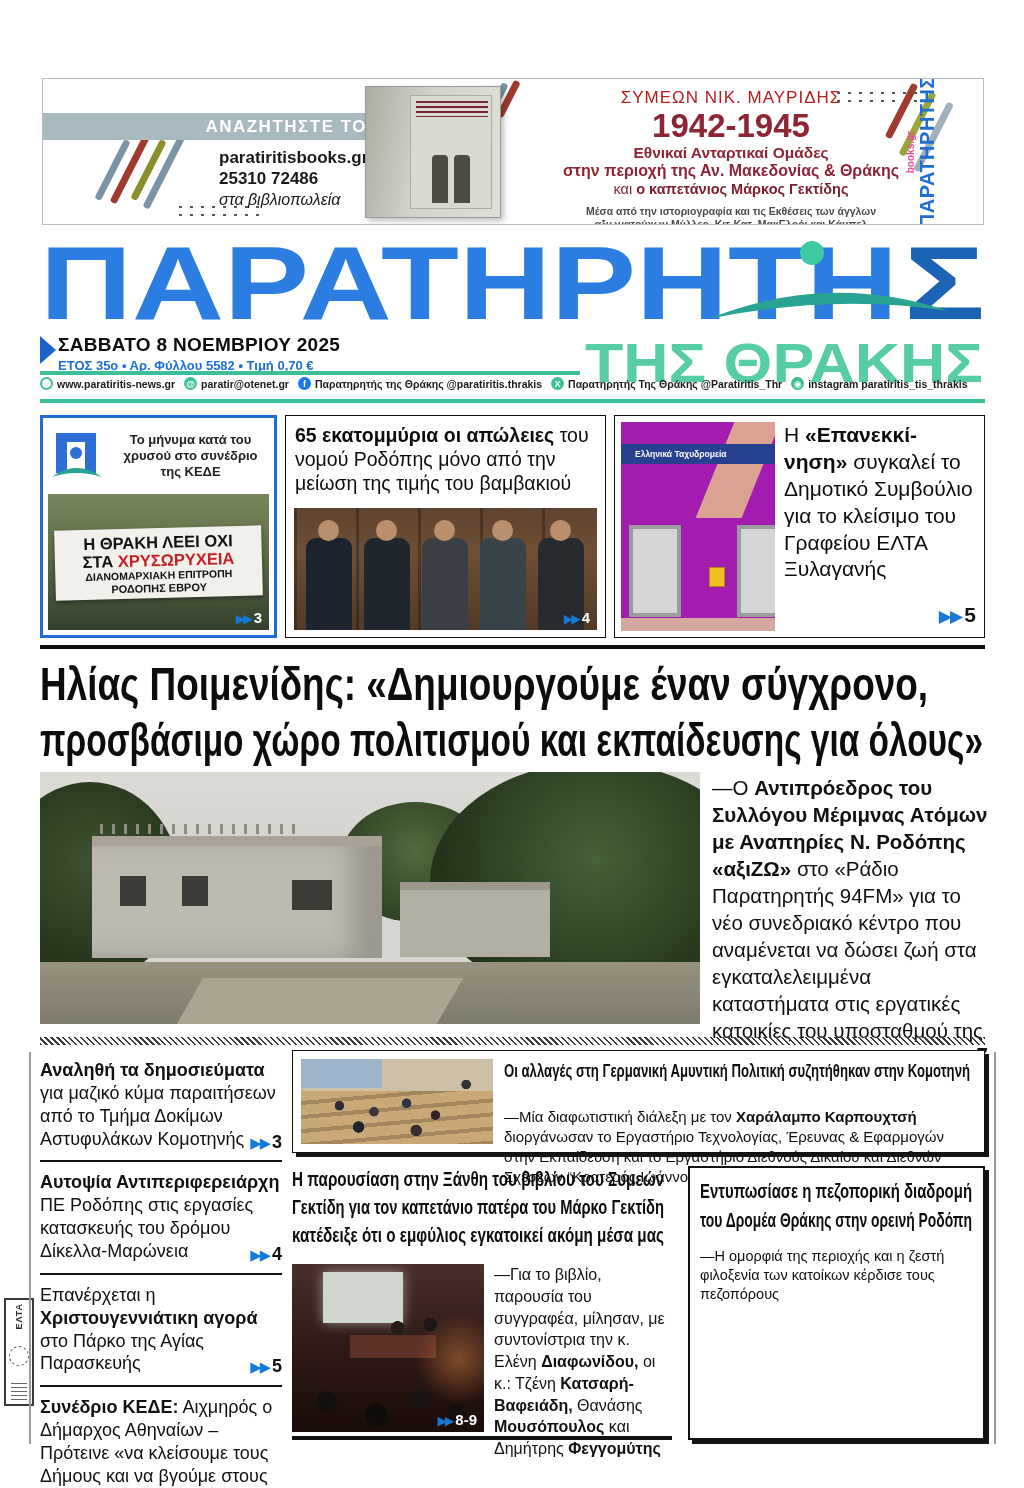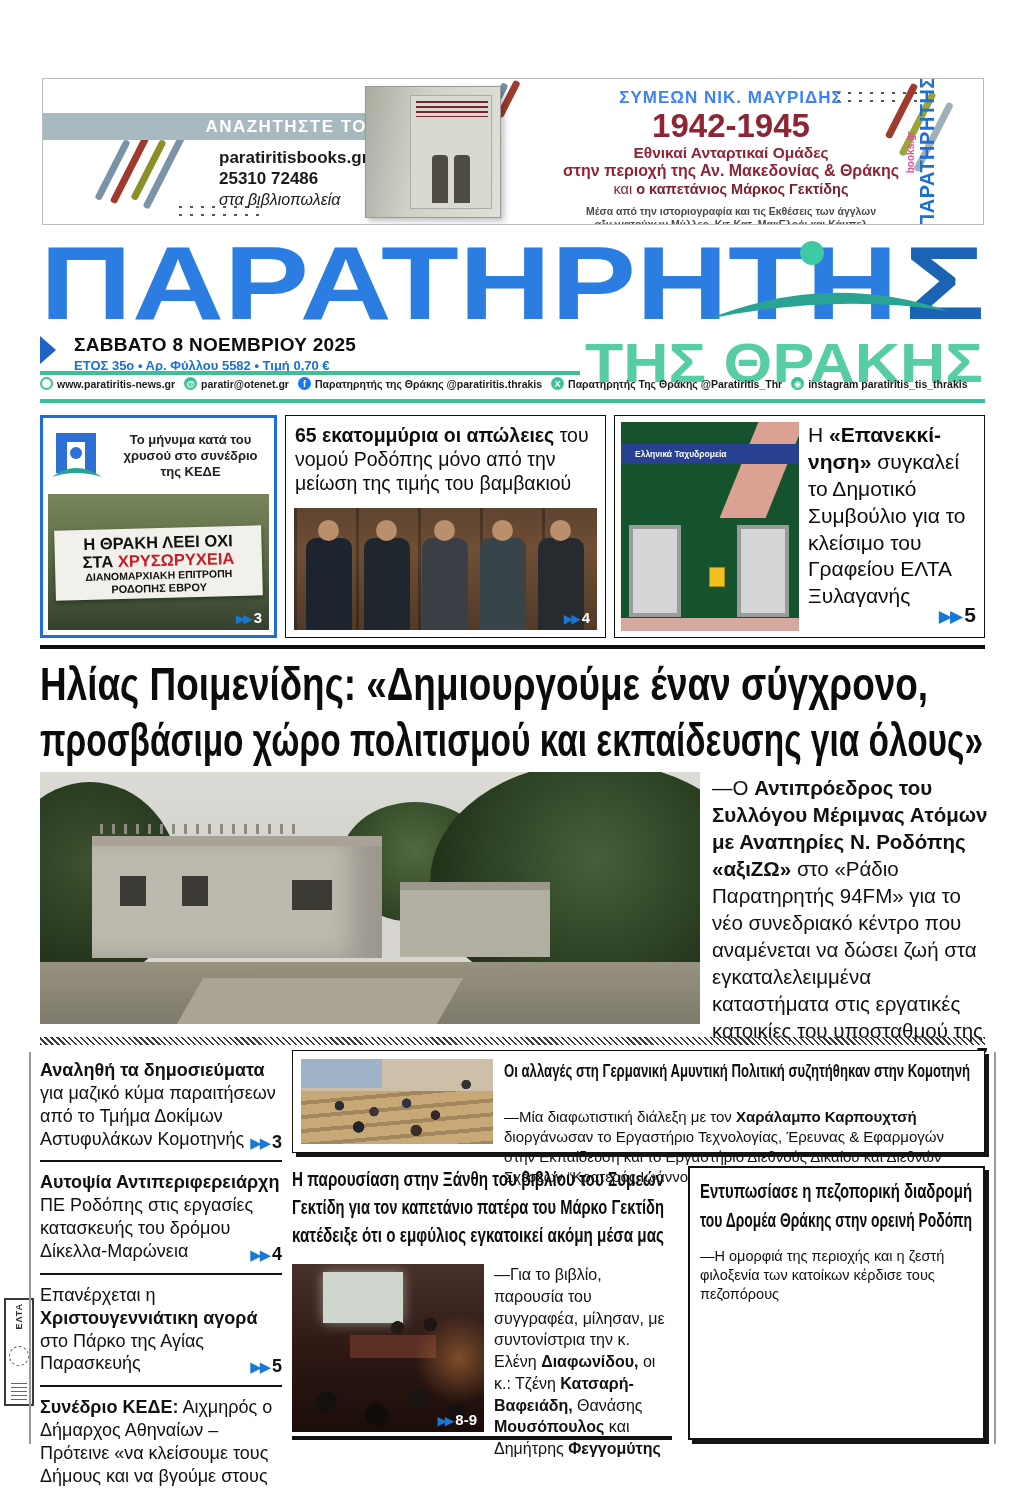--- a/index.html
+++ b/index.html
@@ -18,34 +18,34 @@
   .ad-site { font-size:17px; font-weight:800; color:#1a1a1a; }
   .ad-phone { font-size:17px; font-weight:700; color:#1a1a1a; }
   .ad-note { font-size:16px; font-style:italic; color:#1a1a1a; }
   .stripe { position:absolute; width:7px; border-radius:3px; transform:rotate(27deg); }
   .dots { position:absolute; background-image:radial-gradient(#4a5a64 1.5px, transparent 1.7px); background-size:11px 8px; }
   .ad-book { position:absolute; left:322px; top:7px; width:136px; height:132px; background:linear-gradient(100deg,#a8ac9f,#cfd2c7 40%,#dfe1d8); border:1px solid #999; box-shadow:3px 3px 6px rgba(0,0,0,.25); }
   .ad-book:before { content:""; position:absolute; left:44px; top:8px; right:8px; bottom:8px; background:#d8dacf; border:1px solid #aaa; }
   .ad-book-title { position:absolute; left:50px; top:14px; right:12px; height:16px; background:repeating-linear-gradient(180deg,#7b2330 0 2px,transparent 2px 5px); }
   .ad-fig { position:absolute; bottom:14px; width:16px; height:48px; background:#4e4b44; border-radius:4px 4px 0 0; }
   .ad-titleblock { position:absolute; left:478px; top:9px; width:420px; text-align:center; }
-  .ad-author { font-size:17px; font-weight:700; letter-spacing:1px; color:#3b82f6; }
+  .ad-author { font-size:17px; font-weight:400; letter-spacing:1px; color:#b91c1c; }
   .ad-years { font-size:33px; font-weight:900; color:#8f2434; line-height:1.08; }
   .ad-l1 { font-size:15.5px; font-weight:700; color:#8f2434; }
   .ad-l2 { font-size:16px; font-weight:700; color:#8f2434; }
   .ad-l3 { font-size:14.5px; color:#7b1f2c; margin-top:1px; }
   .ad-sub { margin-top:8px; font-size:10.5px; font-weight:700; color:#4a4a4a; line-height:1.3; }
   .ad-vert { position:absolute; right:44px; top:5px; height:137px; display:flex; align-items:center; }
   .ad-vert-main { writing-mode:vertical-rl; transform:rotate(180deg); font-size:20px; font-weight:900; color:#1f6fd0; letter-spacing:.5px; }
   .ad-vert-sub { writing-mode:vertical-rl; transform:rotate(180deg); font-size:10px; font-weight:700; color:#e84a9b; }
 
   
   .mast-svg { left:40px; top:237px; }
   .mast-logo { left:40px; top:237px; pointer-events:none; }
-  .dateline { left:40px; top:334px; display:flex; gap:18px; align-items:flex-start; }
+  .dateline { left:40px; top:334px; display:flex; gap:2px; align-items:flex-start; }
   .pennant { width:16px; height:28px; background:#1c63c8; clip-path:polygon(0 0,100% 50%,0 100%); margin-top:2px; }
   .date-main { font-size:19px; font-weight:800; color:#0d0d0d; letter-spacing:.3px; }
   .date-sub { font-size:13px; font-weight:700; color:#1c6fd4; margin-top:2px; }
   .region-svg { left:585px; top:332px; }
   .tealline { background:#3dbf9a; height:3.5px; }
   .social { left:40px; top:377px; width:700px; display:flex; align-items:center; gap:9px; }
   .soc-item { display:flex; align-items:center; gap:4px; font-size:10.5px; font-weight:700; color:#1a1a1a; white-space:nowrap; }
   .soc-ic { width:13px; height:13px; border-radius:50%; color:#fff; font-size:9px; font-weight:800; display:flex; align-items:center; justify-content:center; flex:0 0 auto; }
   .ic-globe { background:#fff; border:2.5px solid #3dbf9a; }
   .ic-mail { background:#3dbf9a; }
@@ -69,21 +69,21 @@
   .kb3 { font-size:10.5px; font-weight:800; color:#111; }
   .kb4 { font-size:11px; font-weight:800; color:#111; }
   .box-cotton { left:285px; width:321px; border:1.5px solid #111; padding:8px 9px; }
   .cotton-hl { font-size:19.5px; line-height:1.22; color:#0d0d0d; }
   .cotton-photo { position:absolute; left:8px; right:8px; top:92px; bottom:7px;
     background:linear-gradient(180deg,#5f4430 0%,#6e4f36 35%,#523a27 100%); overflow:hidden; }
   .cotton-shelf { position:absolute; inset:0; background:repeating-linear-gradient(90deg,rgba(0,0,0,.28) 0 3px,transparent 3px 62px); }
   .man { position:absolute; bottom:0; width:46px; height:92px; border-radius:10px 10px 0 0; }
   .man:before { content:""; position:absolute; top:-18px; left:12px; width:21px; height:21px; border-radius:50%; background:#b98f6d; }
   .box-elta { left:614px; width:371px; border:1.5px solid #111; padding:6px; display:flex; gap:9px; }
-  .elta-photo { width:178px; height:100%; position:relative; background:#14532d; overflow:hidden; flex:0 0 auto; }
+  .elta-photo { width:154px; height:100%; position:relative; background:#a21caf; overflow:hidden; flex:0 0 auto; }
   .elta-sign { position:absolute; left:0; right:0; top:22px; height:20px; background:#27408f; color:#fff; font-size:8.5px; font-weight:700; line-height:20px; padding-left:14px; }
   .elta-awning { position:absolute; right:14px; top:0; width:46px; height:96px; background:#dba294; transform:skewX(-22deg); }
   .elta-door { position:absolute; bottom:14px; width:52px; height:92px; background:#d4d5d7; border:4px solid #9a9b9d; }
   .elta-box { position:absolute; left:88px; bottom:44px; width:16px; height:20px; background:#f0c020; border:1px solid #b08a10; }
   .elta-floor { position:absolute; left:0; right:0; bottom:0; height:13px; background:#d6a9a0; }
   .elta-hl { font-size:21px; line-height:1.28; color:#0d0d0d; position:relative; flex:1; }
   .elta-mk { position:absolute; right:2px; bottom:2px; }
 
   .black-rule { left:40px; top:645px; width:945px; height:4px; background:#0d0d0d; }
 

